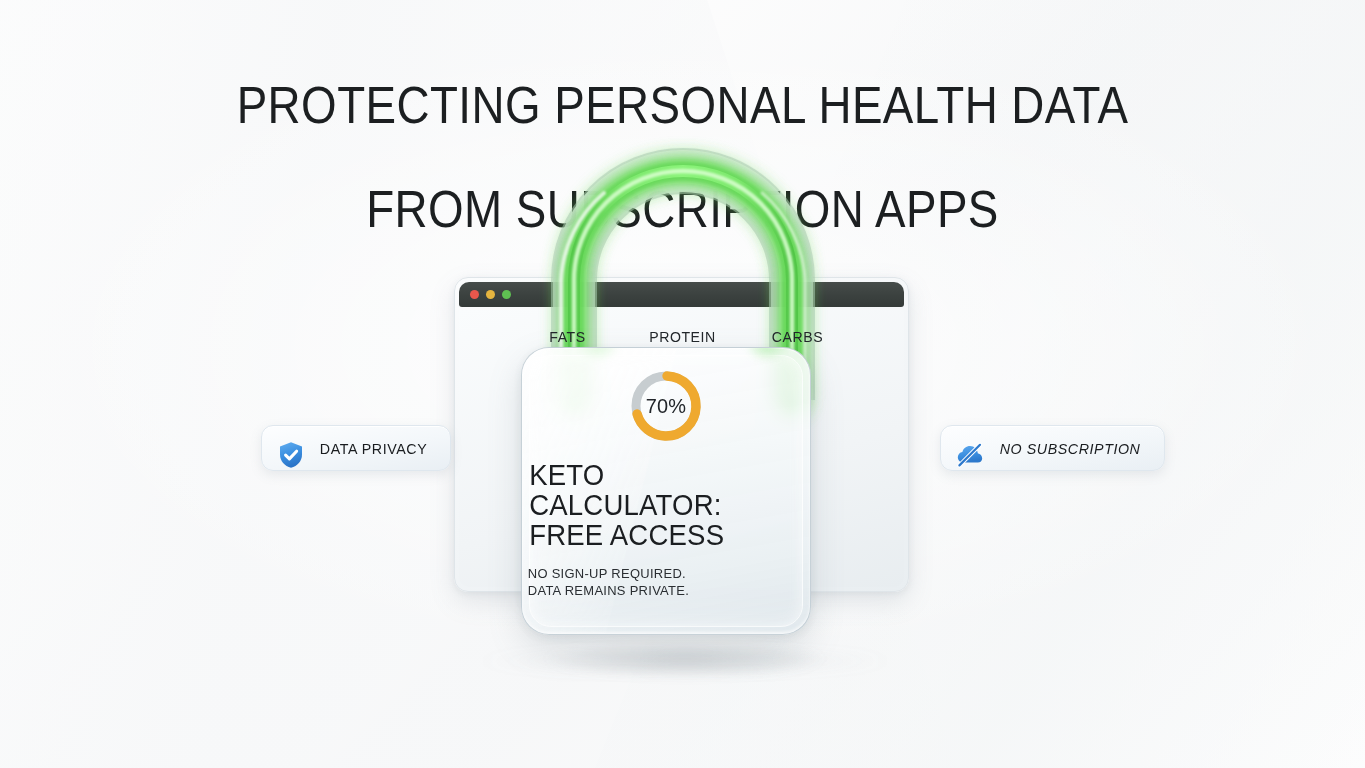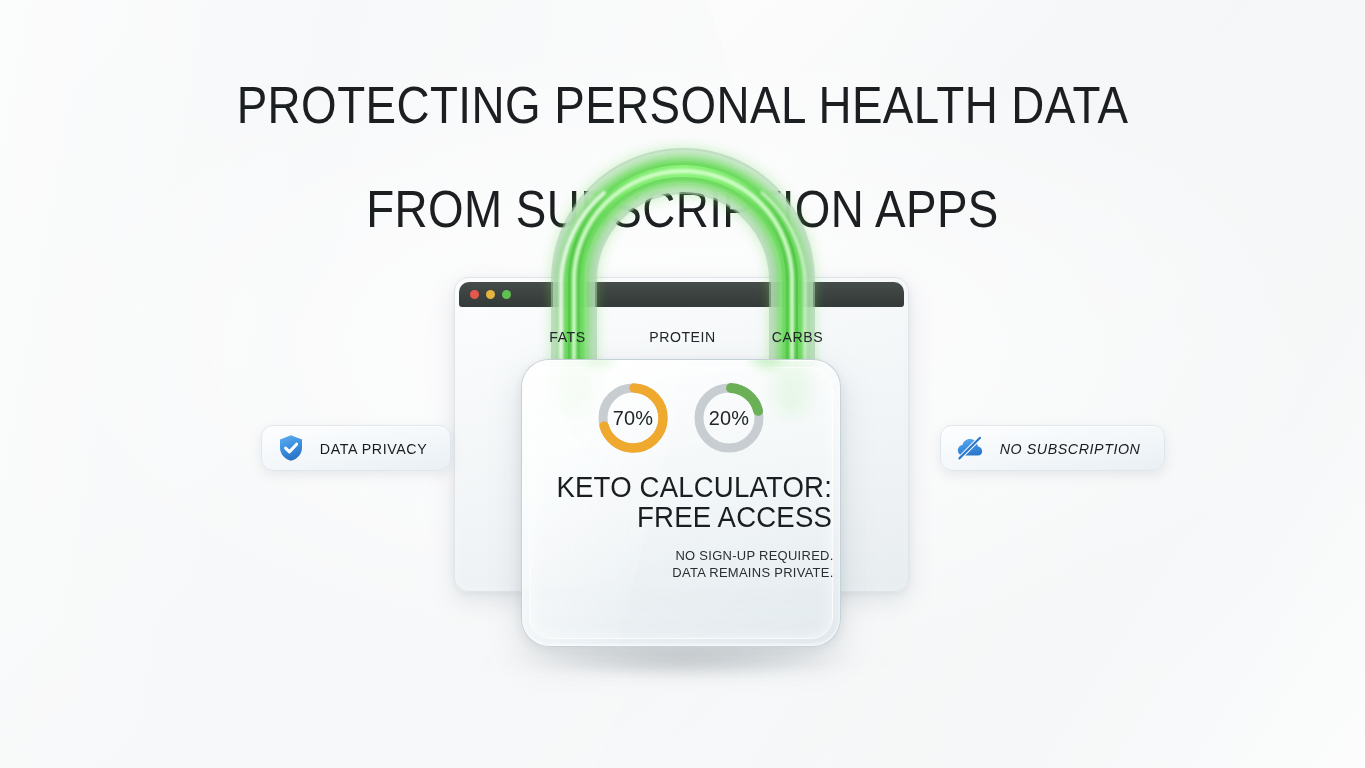--- a/index.html
+++ b/index.html
@@ -139,22 +139,22 @@
     left: 556px; top: 168px;
     width: 254px; height: 232px;
     z-index: 5;
     pointer-events: none;
   }
   .shackle svg { display: block; overflow: visible; }
 
   
   .lock-body {
     position: absolute;
-    left: 521px; top: 359px;
-    width: 320px; height: 288px;
+    left: 521px; top: 347px;
+    width: 290px; height: 288px;
     border-radius: 28px;
     background:
       linear-gradient(170deg, rgba(255,255,255,0.88) 0%, rgba(246,249,250,0.86) 35%, rgba(234,240,243,0.84) 75%, rgba(222,230,235,0.88) 100%);
     border: 1.5px solid rgba(190,202,209,0.85);
     box-shadow:
       0 14px 34px rgba(105,120,130,0.20),
       0 3px 10px rgba(105,120,130,0.12),
       inset 0 1px 1px rgba(255,255,255,0.95),
       inset 0 -2px 3px rgba(255,255,255,0.7);
     backdrop-filter: blur(6px);
@@ -216,21 +216,21 @@
     font-size: 21px;
     color: #22262a;
     letter-spacing: 0.2px;
     transform: scaleX(0.95);
   }
 
   
   .card-text {
     position: absolute;
     left: 0; right: 0; top: 112px;
-    text-align: right;
+    text-align: left;
     z-index: 2;
   }
   .headline {
     font-size: 29px;
     line-height: 30px;
     color: #1b1e21;
     letter-spacing: 0.2px;
     transform: scaleX(0.95);
   }
   .headline span { display: block; }
@@ -241,24 +241,24 @@
     color: #2a2e32;
     letter-spacing: 0.3px;
     transform: scaleX(0.96);
   }
   .subline span { display: block; }
 
   
   .badge {
     position: absolute;
     display: flex;
-    align-items: center;
+    align-items: flex-start;
     gap: 11px;
     height: 46px;
-    padding: 0 20px 0 14px;
+    padding: 14px 20px 0 14px;
     border-radius: 12px;
     background: linear-gradient(170deg, #fdfeff 0%, #f3f7fa 55%, #e9eff4 100%);
     border: 1px solid #dfe7ee;
     box-shadow: 0 4px 12px rgba(110,125,140,0.14), inset 0 1px 0 rgba(255,255,255,0.9);
     z-index: 12;
   }
   .badge-left  { left: 261px;  top: 425px; }
   .badge-right { left: 940px;  top: 425px; font-style: italic; }
   .badge-label {
     font-size: 15px;
@@ -357,27 +357,20 @@
     <div class="donut-row">
 
       <div class="donut">
         <svg width="80" height="80" viewBox="0 0 80 80">
           <circle cx="40" cy="40" r="30" fill="none" stroke="#c7cdd0" stroke-width="9"></circle>
           <circle cx="40" cy="40" r="30" fill="none" stroke="#efa92f" stroke-width="9.5" stroke-linecap="round" stroke-dasharray="131.9 188.5" transform="rotate(-88 40 40)"></circle>
         </svg>
         <div class="donut-value">70%</div>
       </div>
 
-      <div class="donut">
-        <svg width="80" height="80" viewBox="0 0 80 80">
-          <circle cx="40" cy="40" r="30" fill="none" stroke="#c7cdd0" stroke-width="9"></circle>
-          <circle cx="40" cy="40" r="30" fill="none" stroke="#6bb057" stroke-width="10" stroke-linecap="round" stroke-dasharray="37.7 188.5" transform="rotate(-86 40 40)"></circle>
-        </svg>
-        <div class="donut-value">20%</div>
-      </div>
 
 
     </div>
 
     <div class="card-text">
       <div class="headline">
         <span>KETO CALCULATOR:</span>
         <span>FREE ACCESS</span>
       </div>
       <div class="subline">

